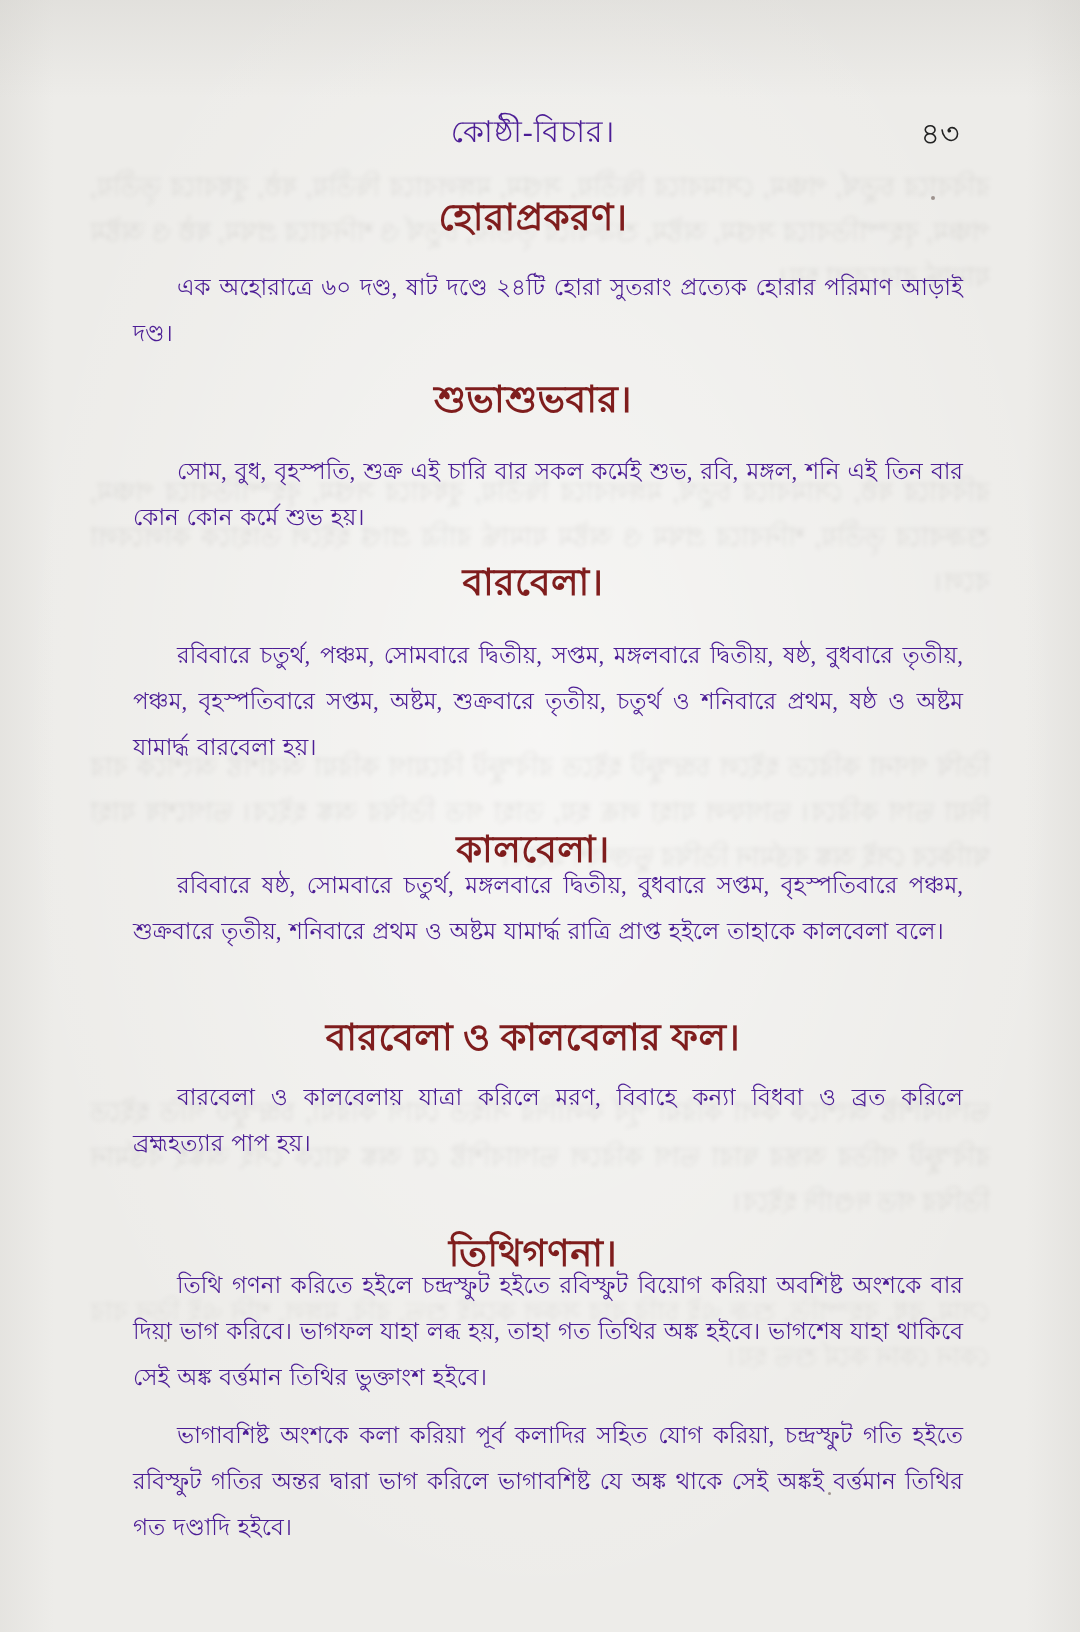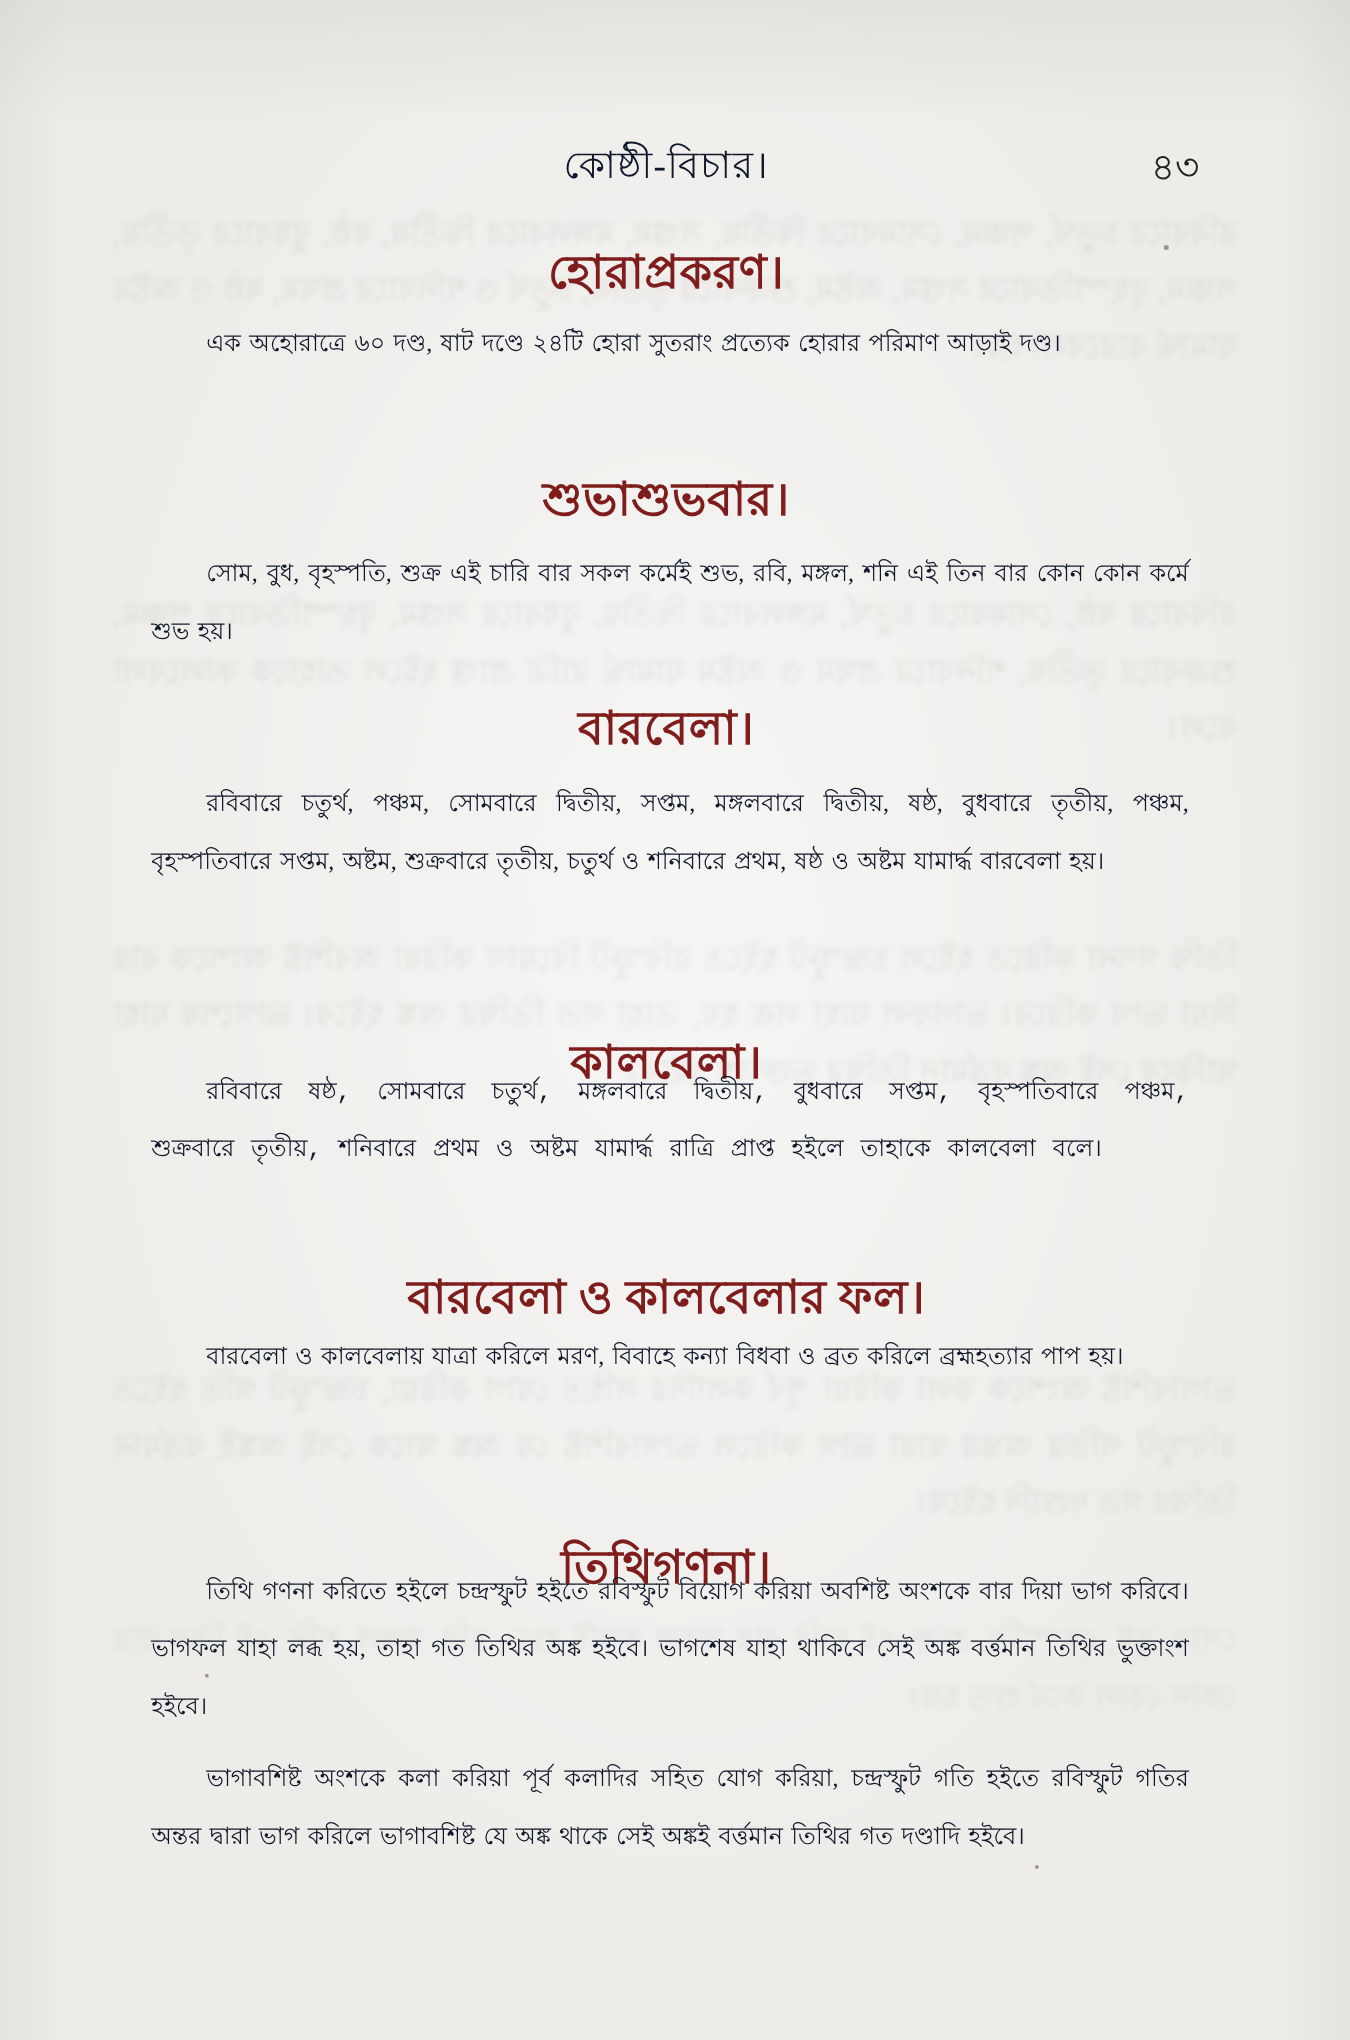--- a/index.html
+++ b/index.html
@@ -18,21 +18,21 @@
     background:
       linear-gradient(180deg, rgba(205,203,198,0.35) 0%, rgba(237,236,233,0) 6%),
       linear-gradient(90deg, rgba(210,208,203,0.30) 0%, rgba(237,236,233,0) 5%, rgba(237,236,233,0) 95%, rgba(208,206,201,0.30) 100%),
       radial-gradient(ellipse at 50% 45%, rgba(255,255,255,0.5) 0%, rgba(237,236,233,0) 70%);
     pointer-events: none;
   }
   .text-block {
     position: absolute;
     left: 118px;
     width: 830px;
-    color: #0f172a;
+    color: #4c1d95;
   }
   .running-title {
     top: 108px;
     text-align: center;
     font-size: 30px;
     letter-spacing: 1px;
   }
   .page-number {
     position: absolute;
     top: 110px;
@@ -44,25 +44,25 @@
   }
   .section-heading {
     text-align: center;
     font-size: 37px;
     font-weight: 600;
     color: #7f1d1d;
     letter-spacing: 0.5px;
     margin: 0;
   }
   .para {
-    font-size: 19px;
+    font-size: 23px;
     line-height: 46px;
     text-align: justify;
     text-indent: 44px;
-    margin: 3px;
+    margin: 15px;
     word-spacing: 2px;
   }
   
   .ghost {
     position: absolute;
     left: 90px;
     width: 900px;
     font-size: 27px;
     line-height: 45px;
     text-align: justify;
@@ -102,20 +102,20 @@
 <h2 class="text-block section-heading" style="top:188px;">হোরাপ্রকরণ।</h2>
 <p class="text-block para" style="top:250px;">এক অহোরাত্রে ৬০ দণ্ড, ষাট দণ্ডে ২৪টি হোরা সুতরাং প্রত্যেক হোরার পরিমাণ আড়াই দণ্ড।</p>
 
 <h2 class="text-block section-heading" style="top:370px;">শুভাশুভবার।</h2>
 <p class="text-block para" style="top:434px;">সোম, বুধ, বৃহস্পতি, শুক্র এই চারি বার সকল কর্মেই শুভ, রবি, মঙ্গল, শনি এই তিন বার কোন কোন কর্মে শুভ হয়।</p>
 
 <h2 class="text-block section-heading" style="top:553px;">বারবেলা।</h2>
 <p class="text-block para" style="top:618px;">রবিবারে চতুর্থ, পঞ্চম, সোমবারে দ্বিতীয়, সপ্তম, মঙ্গলবারে দ্বিতীয়, ষষ্ঠ, বুধবারে তৃতীয়, পঞ্চম, বৃহস্পতিবারে সপ্তম, অষ্টম, শুক্রবারে তৃতীয়, চতুর্থ ও শনিবারে প্রথম, ষষ্ঠ ও অষ্টম যামার্দ্ধ বারবেলা হয়।</p>
 
 <h2 class="text-block section-heading" style="top:820px;">কালবেলা।</h2>
-<p class="text-block para" style="top:848px;font-family:Liberation Mono, monospace;">রবিবারে ষষ্ঠ, সোমবারে চতুর্থ, মঙ্গলবারে দ্বিতীয়, বুধবারে সপ্তম, বৃহস্পতিবারে পঞ্চম, শুক্রবারে তৃতীয়, শনিবারে প্রথম ও অষ্টম যামার্দ্ধ রাত্রি প্রাপ্ত হইলে তাহাকে কালবেলা বলে।</p>
+<p class="text-block para" style="top:848px;">রবিবারে ষষ্ঠ, সোমবারে চতুর্থ, মঙ্গলবারে দ্বিতীয়, বুধবারে সপ্তম, বৃহস্পতিবারে পঞ্চম, শুক্রবারে তৃতীয়, শনিবারে প্রথম ও অষ্টম যামার্দ্ধ রাত্রি প্রাপ্ত হইলে তাহাকে কালবেলা বলে।</p>
 
 <h2 class="text-block section-heading" style="top:1008px;">বারবেলা ও কালবেলার ফল।</h2>
 <p class="text-block para" style="top:1060px;">বারবেলা ও কালবেলায় যাত্রা করিলে মরণ, বিবাহে কন্যা বিধবা ও ব্রত করিলে ব্রহ্মহত্যার পাপ হয়।</p>
 
 <h2 class="text-block section-heading" style="top:1224px;">তিথিগণনা।</h2>
 <p class="text-block para" style="top:1248px;">তিথি গণনা করিতে হইলে চন্দ্রস্ফুট হইতে রবিস্ফুট বিয়োগ করিয়া অবশিষ্ট অংশকে বার দিয়া ভাগ করিবে। ভাগফল যাহা লব্ধ হয়, তাহা গত তিথির অঙ্ক হইবে। ভাগশেষ যাহা থাকিবে সেই অঙ্ক বর্ত্তমান তিথির ভুক্তাংশ হইবে।</p>
 <p class="text-block para" style="top:1398px;">ভাগাবশিষ্ট অংশকে কলা করিয়া পূর্ব কলাদির সহিত যোগ করিয়া, চন্দ্রস্ফুট গতি হইতে রবিস্ফুট গতির অন্তর দ্বারা ভাগ করিলে ভাগাবশিষ্ট যে অঙ্ক থাকে সেই অঙ্কই বর্ত্তমান তিথির গত দণ্ডাদি হইবে।</p>
 
 </body></html>

